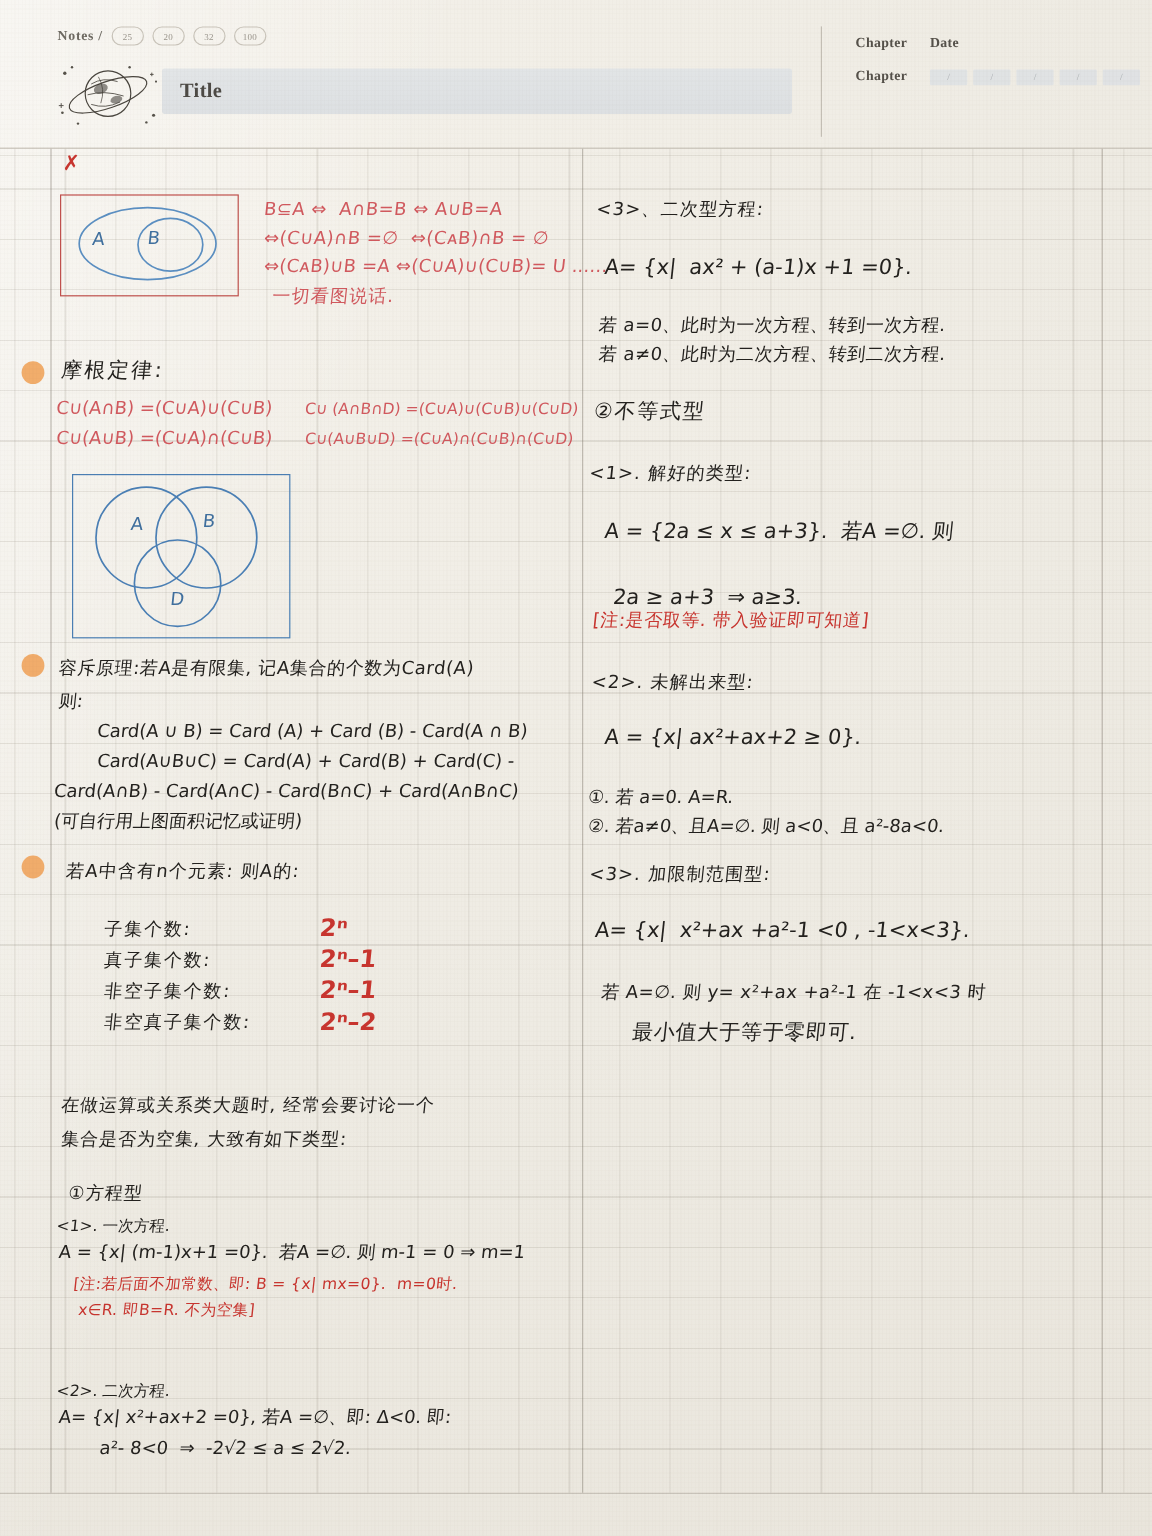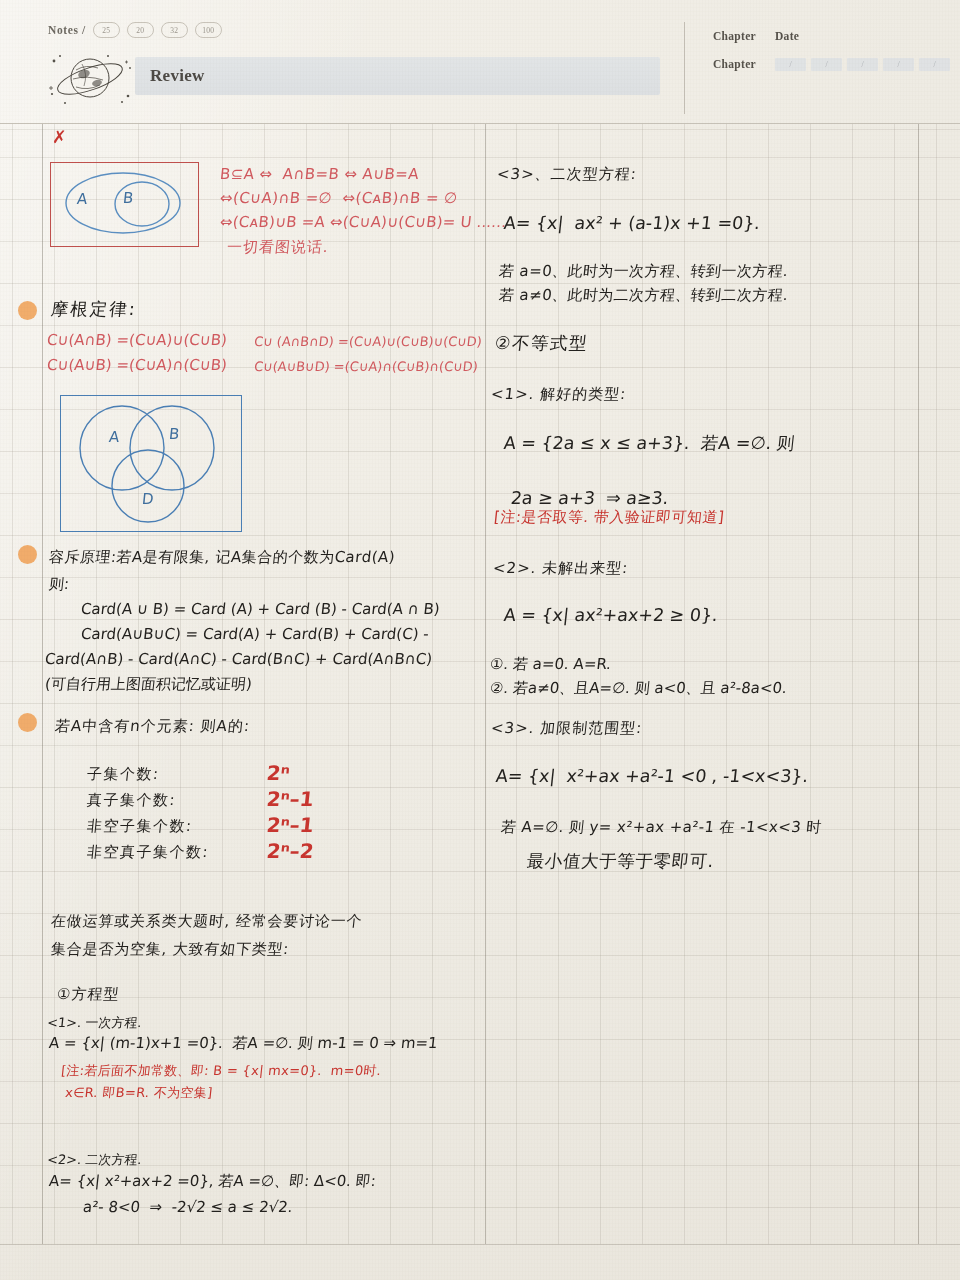--- a/index.html
+++ b/index.html
@@ -134,21 +134,21 @@
         <path d="M9 40 l4 0 M11 38 l0 4"></path>
         <path d="M85 14 l3 0 M86.5 12.5 l0 3"></path>
       </g>
       <g fill="#3b3832" opacity=".55">
         <ellipse cx="44" cy="26" rx="6" ry="4" transform="rotate(-20 44 26)"></ellipse>
         <ellipse cx="57" cy="35" rx="5" ry="3" transform="rotate(-15 57 35)"></ellipse>
       </g>
     </svg>
 
     <div id="title-bar"></div>
-    <div id="title-text">Review</div>
+    <div id="title-text">Title</div>
 
     <div id="meta">
       <div class="meta-row">
         <span class="meta-key">Chapter</span>
         <span class="date-key" style="">Date</span>
       </div>
       <div class="meta-row">
         <span class="meta-key">Chapter</span>
         <span class="rev-slot">/</span>
         <span class="rev-slot">/</span>

